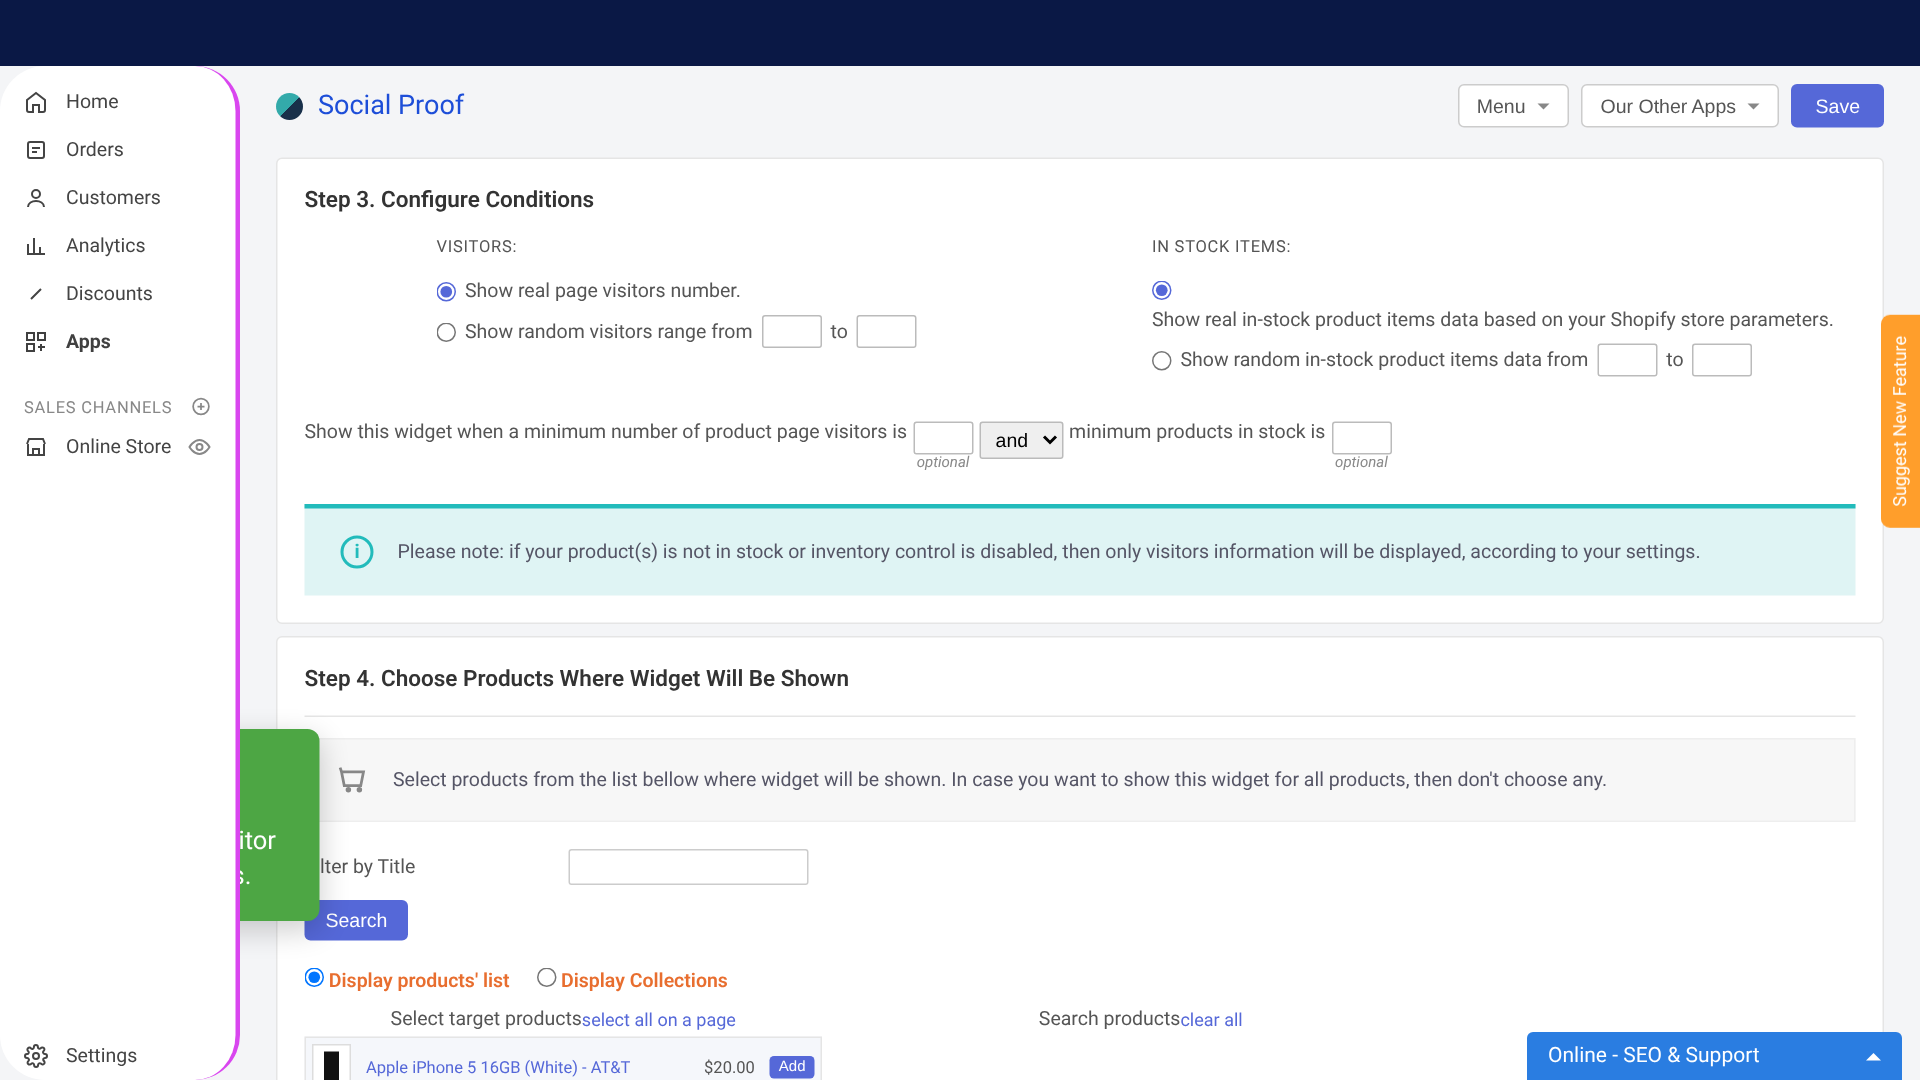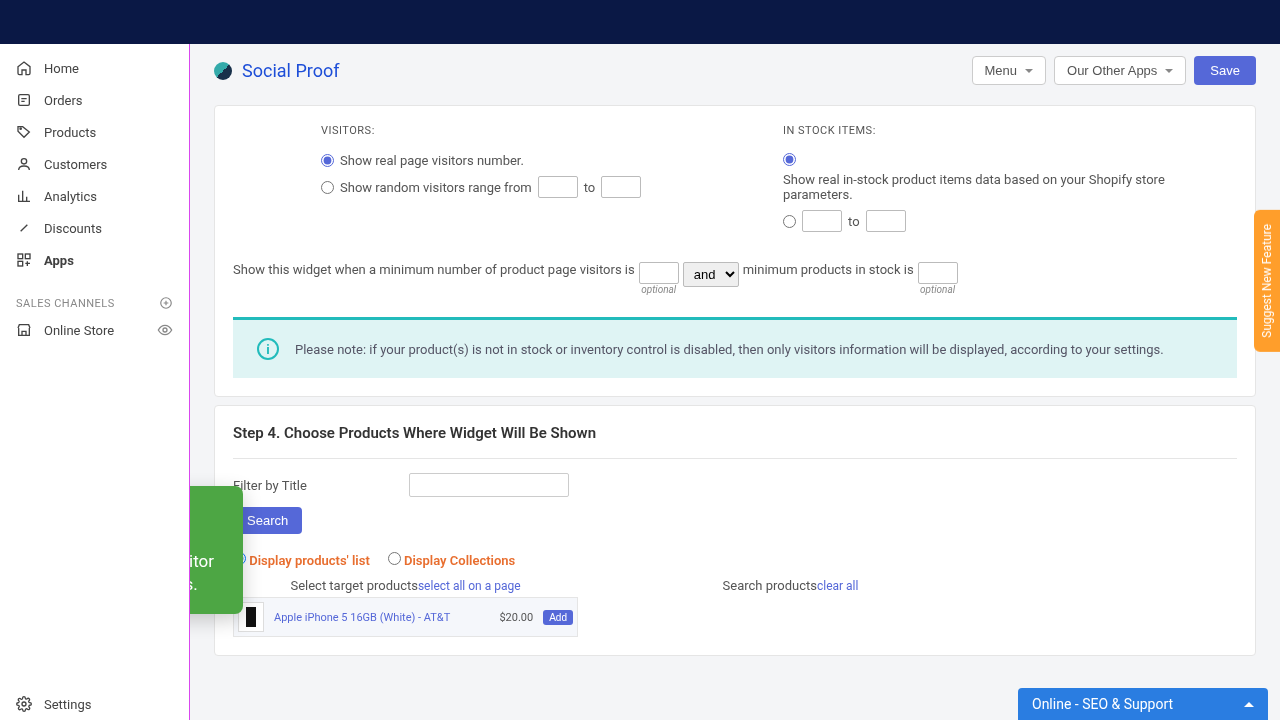--- a/index.html
+++ b/index.html
@@ -1,19 +1,19 @@
 <!DOCTYPE html>
 <html><head>
 <meta charset="utf-8">
 <style>
 * { box-sizing: border-box; margin: 0; padding: 0; }
 body { font-family: -apple-system, BlinkMacSystemFont, "Segoe UI", Roboto, sans-serif; font-size: 13px; color: #333; background: #f4f5f7; overflow: hidden; }
 .topbar { height: 44px; background: #0a1845; }
 .layout { display: flex; height: calc(720px - 44px); }
-.sidebar { width: 190px; background: #fff; border-right: 1px solid #d946ef; display: flex; flex-direction: column; }
+.sidebar { width: 160px; background: #fff; border-right: 3px solid #d946ef; display: flex; flex-direction: column; border-radius: 30px; }
 .nav { padding: 8px 0; }
 .nav-item { display: flex; align-items: center; gap: 12px; padding: 8px 16px; color: #444; cursor: pointer; }
 .nav-item.active { color: #404040; font-weight: bold; }
 .nav-item svg { width: 16px; height: 16px; flex-shrink: 0; }
 .section-hdr { display: flex; justify-content: space-between; align-items: center; padding: 12px 16px 4px; font-size: 11px; color: #888; letter-spacing: 0.5px; }
 .section-hdr svg { width: 14px; height: 14px; stroke: #888; }
 .chan-item { display: flex; align-items: center; justify-content: space-between; padding: 8px 16px; color: #444; cursor: pointer; }
 .chan-item .left { display: flex; align-items: center; gap: 12px; }
 .chan-item svg { width: 16px; height: 16px; }
 .sidebar-bottom { margin-top: auto; }
@@ -78,27 +78,20 @@
         </div>
       <div class="nav-item">
           <svg viewBox="0 0 24 24" fill="none" stroke="currentColor" stroke-width="2">
             <rect x="4" y="4" width="16" height="16" rx="2"></rect>
             <path d="M8 10h8M8 14h5"></path>
           </svg>
           <span>Orders</span>
         </div>
       <div class="nav-item">
           <svg viewBox="0 0 24 24" fill="none" stroke="currentColor" stroke-width="2">
-            <path d="M20 12l-8 8-9-9V4h7l10 8z"></path>
-            <circle cx="7" cy="7" r="1"></circle>
-          </svg>
-          <span>Products</span>
-        </div>
-      <div class="nav-item">
-          <svg viewBox="0 0 24 24" fill="none" stroke="currentColor" stroke-width="2">
             <circle cx="12" cy="8" r="4"></circle>
             <path d="M4 21c0-4 4-6 8-6s8 2 8 6"></path>
           </svg>
           <span>Customers</span>
         </div>
       <div class="nav-item">
           <svg viewBox="0 0 24 24" fill="none" stroke="currentColor" stroke-width="2">
             <path d="M4 20V10M10 20V4M16 20v-7M3 20h18"></path>
           </svg>
           <span>Analytics</span>
@@ -162,20 +155,21 @@
           </button>
         <button class="btn">
             <span>Our Other Apps</span>
             <span class="caret"></span>
           </button>
         <button class="btn primary">Save</button>
       </div>
     </div>
 
     <section class="panel" style="position:relative;">
+      <h3 class="step-title">Step 3. Configure Conditions</h3>
       <div class="cond-row">
         <div class="cond-col">
           <div class="cond-label">VISITORS:</div>
           <label class="radio-line">
               <input type="radio" name="vis" checked="" style="">
               <span>Show real page visitors number.</span>
             </label>
           <label class="radio-line">
               <input type="radio" name="vis" style="">
               <span>Show random visitors range from</span>
@@ -185,20 +179,21 @@
             </label>
         </div>
         <div class="cond-col">
           <div class="cond-label">IN STOCK ITEMS:</div>
           <label class="radio-line">
               <input type="radio" name="stk" checked="" style="">
               <span>Show real in-stock product items data based on your Shopify store parameters.</span>
             </label>
           <label class="radio-line">
               <input type="radio" name="stk" style="">
+              <span>Show random in-stock product items data from</span>
               <input class="smallbox" style="">
               <span>to</span>
               <input class="smallbox" style="">
             </label>
         </div>
       </div>
       <div class="widget-when">
         <span>Show this widget when a minimum number of product page visitors is</span>
         <span class="opt-wrap">
             <input class="smallbox" style="">
@@ -214,20 +209,26 @@
       <div class="info-banner">
         <span class="info-ic">i</span>
         <span>Please note: if your product(s) is not in stock or inventory control is disabled, then only visitors information will be displayed, according to your settings.</span>
       </div>
       <div class="tooltip">Display actual or random numbers regarding your visitor and in stock items.</div>
     </section>
 
     <section class="panel">
       <h3 class="step-title">Step 4. Choose Products Where Widget Will Be Shown</h3>
       <hr class="hr">
+      <div class="sel-banner">
+        <svg class="cart-ic" viewBox="0 0 24 24" fill="none" stroke="currentColor" stroke-width="2">
+            <path d="M4 6h16l-2 10H6L4 6zm0 0L3 3M9 20a1 1 0 100-2 1 1 0 000 2zm8 0a1 1 0 100-2 1 1 0 000 2z"></path>
+          </svg>
+        <span>Select products from the list bellow where widget will be shown. In case you want to show this widget for all products, then don't choose any.</span>
+      </div>
       <div class="filter-row">
         <label>Filter by Title</label>
         <input class="txt" style="">
       </div>
       <button class="search-btn">Search</button>
       <div class="disp-row">
         <label><input type="radio" name="dsp" checked="" style=""> <span class="olabel">Display products' list</span></label>
         <label><input type="radio" name="dsp" style=""> <span class="olabel">Display Collections</span></label>
       </div>
       <div class="cols">

